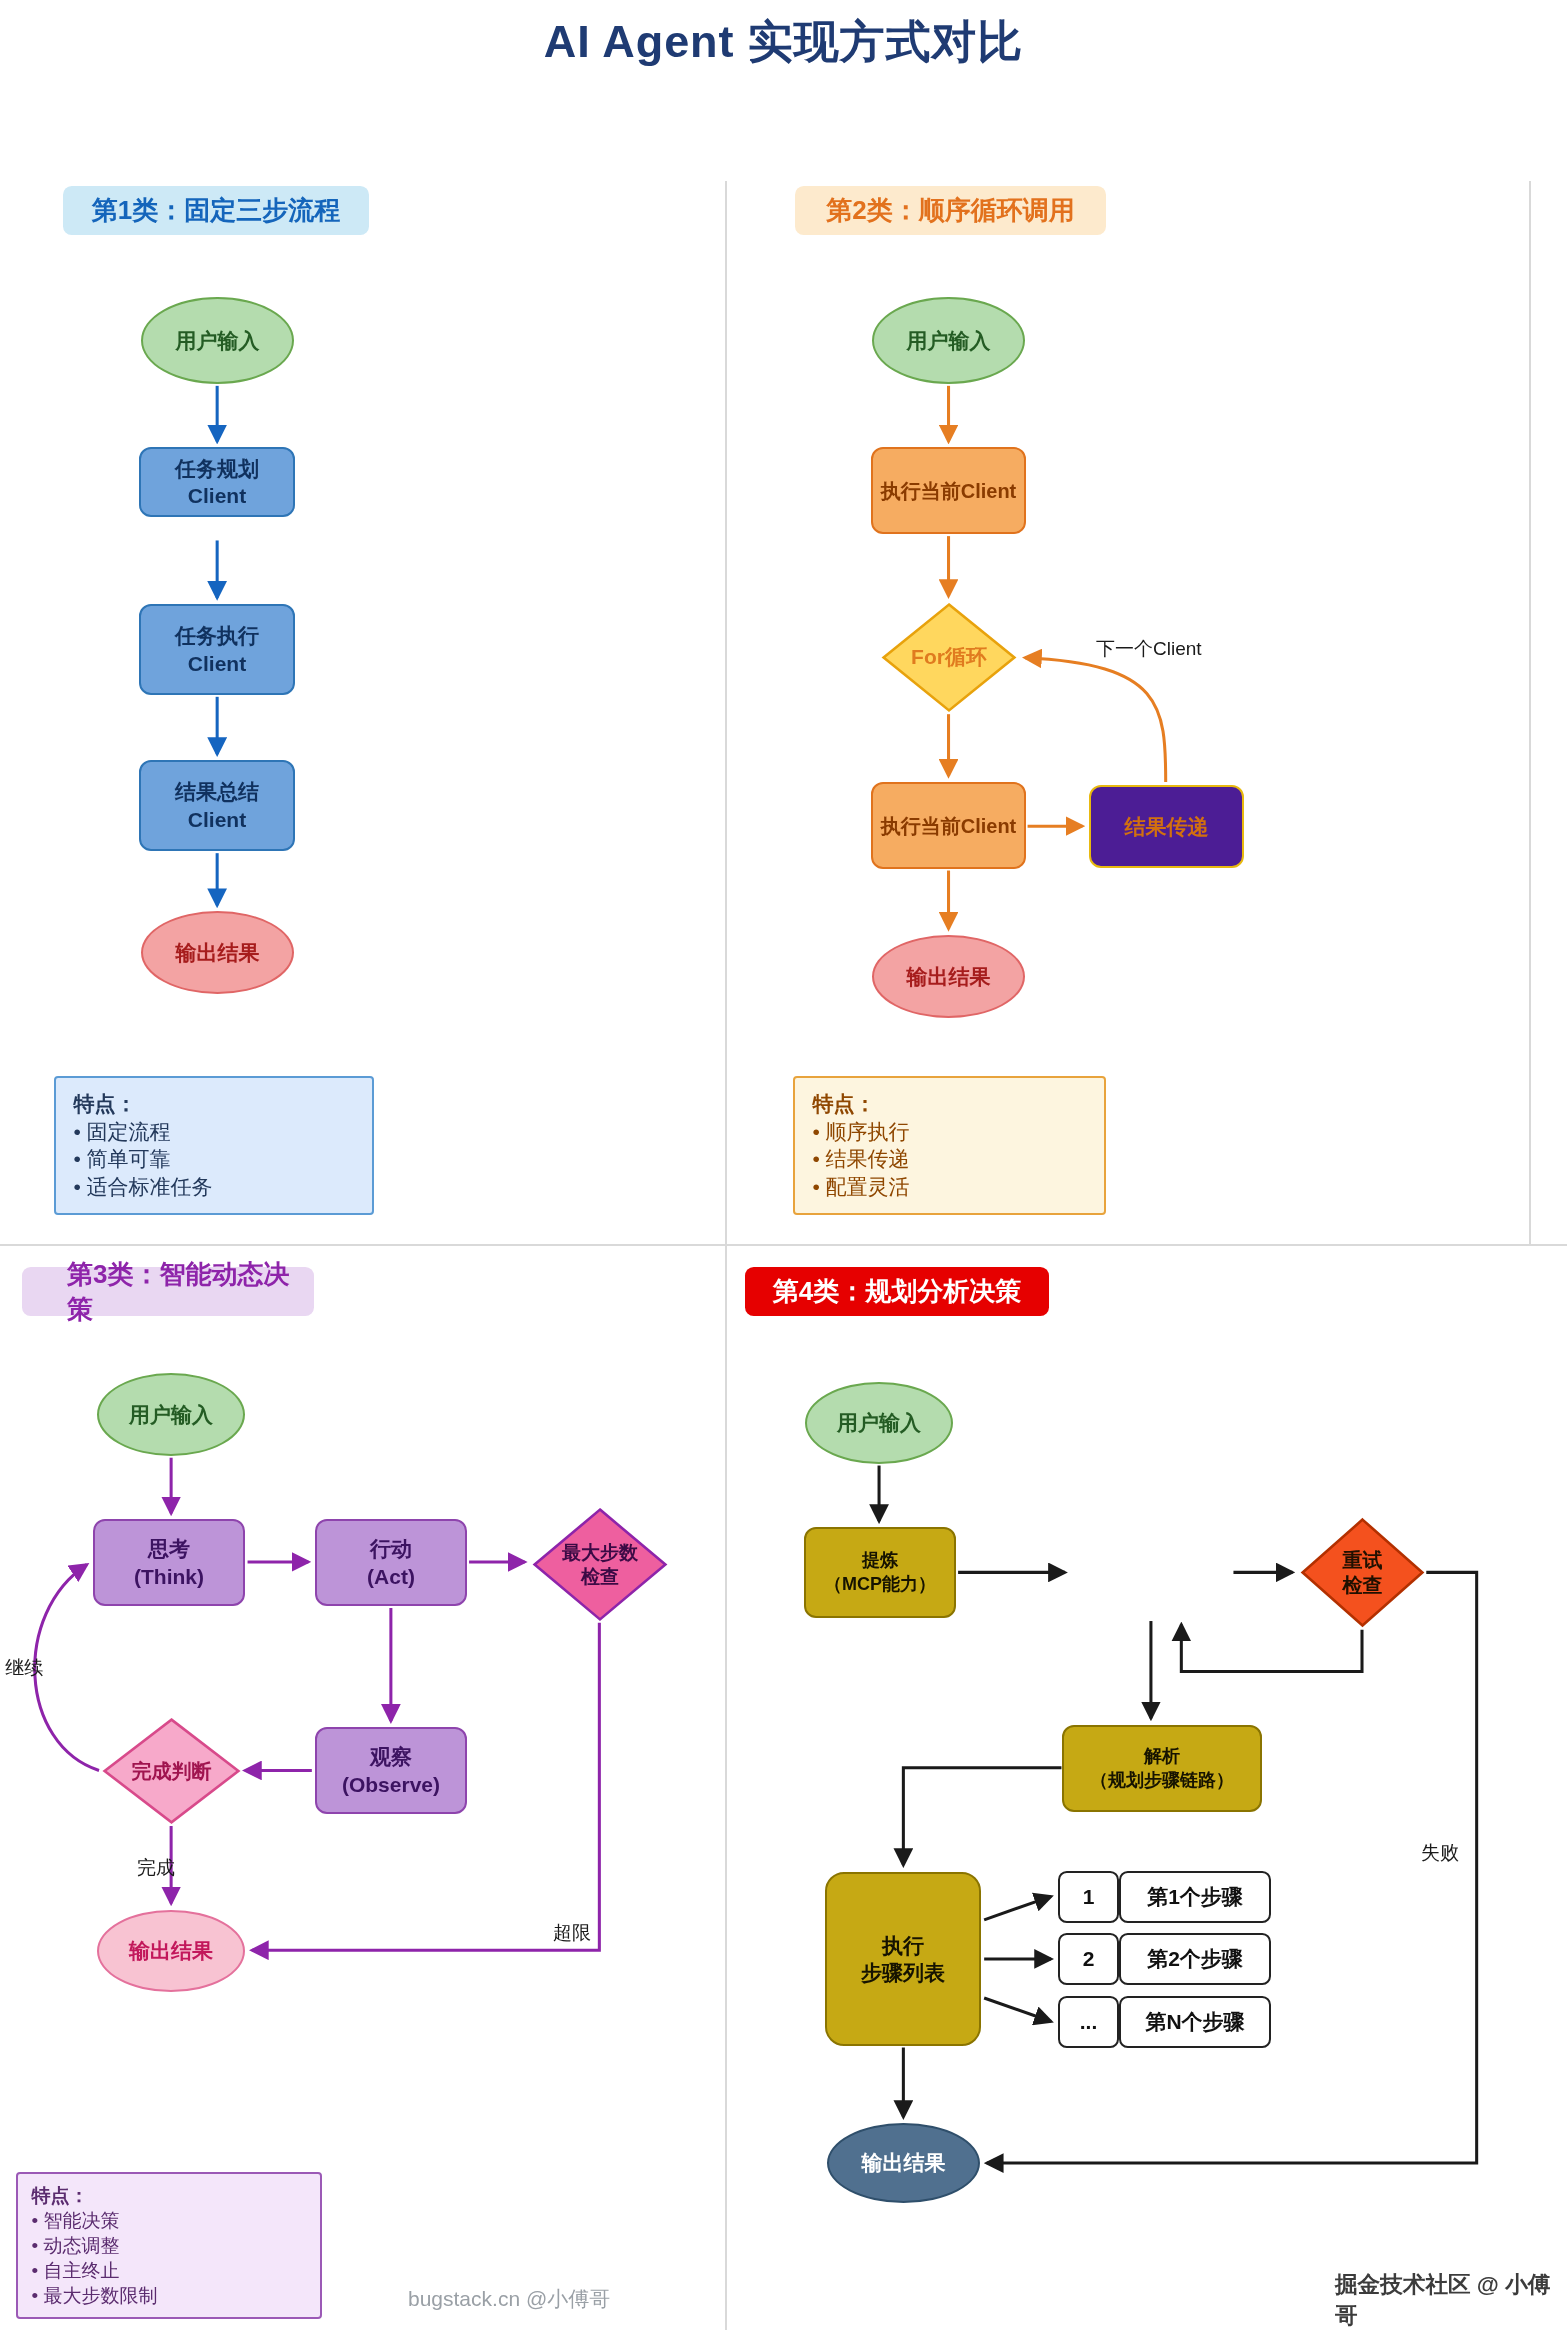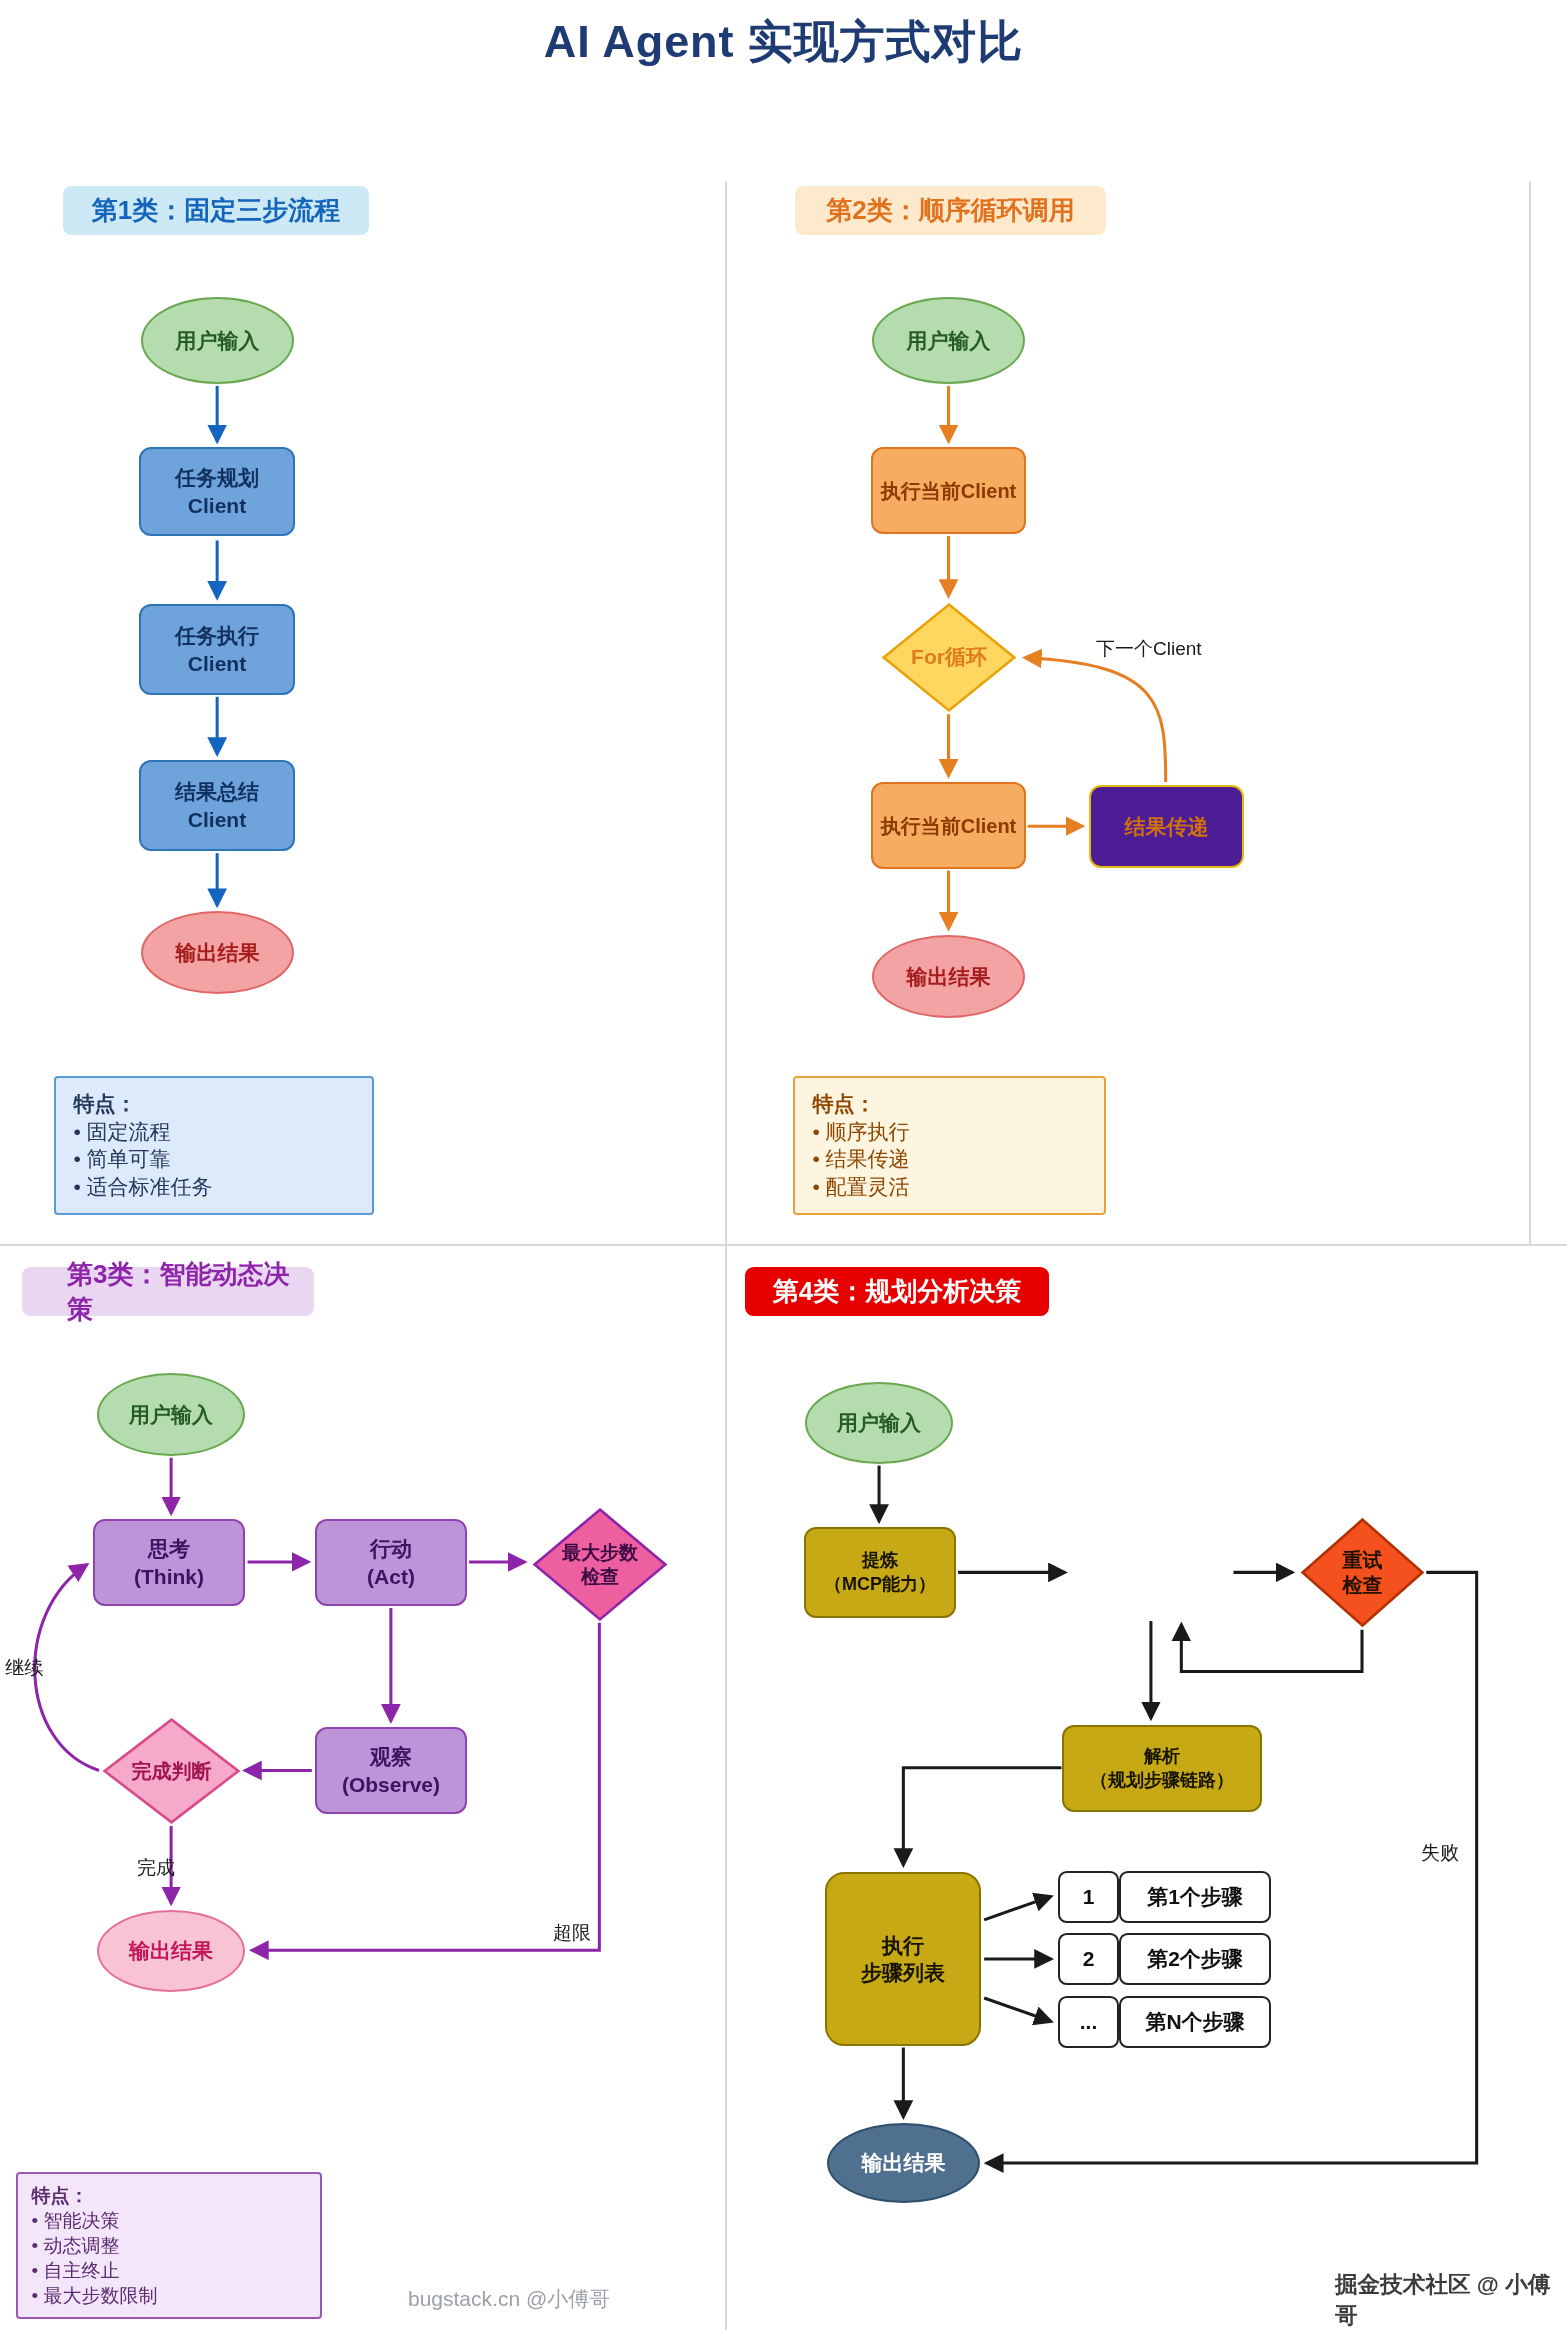--- a/index.html
+++ b/index.html
@@ -113,21 +113,21 @@
       <path d="M1133,2255 L1210,2255" marker-end="url(#ar-black)"></path>
       <path d="M1133,2300 L1210,2327" marker-end="url(#ar-black)"></path>
       <path d="M1040,2357 L1040,2437" marker-end="url(#ar-black)"></path>
       <path d="M1642,1810 L1700,1810 L1700,2490 L1136,2490" marker-end="url(#ar-black)"></path>
     </g>
   </svg>
 
   <div class="badge q1b" style="left:63px;top:186px;width:306px;height:49px;">第1类：固定三步流程</div>
 
   <div class="node ellipse green-node" style="left:141px;top:297px;width:153px;height:87px;">用户输入</div>
-  <div class="node rect blue-node" style="left:139px;top:447px;width:156px;height:89px;">任务规划
+  <div class="node rect blue-node" style="left:139px;top:447px;width:156px;height:70px;">任务规划
 Client</div>
   <div class="node rect blue-node" style="left:139px;top:604px;width:156px;height:91px;">任务执行
 Client</div>
   <div class="node rect blue-node" style="left:139px;top:760px;width:156px;height:91px;">结果总结
 Client</div>
   <div class="node ellipse pink-out" style="left:141px;top:911px;width:153px;height:83px;">输出结果</div>
 
   <div class="feature-box q1f" style="left:54px;top:1076px;width:320px;">
     <div class="feature-title">特点：</div>
     <div class="feature-item">• 固定流程</div>

